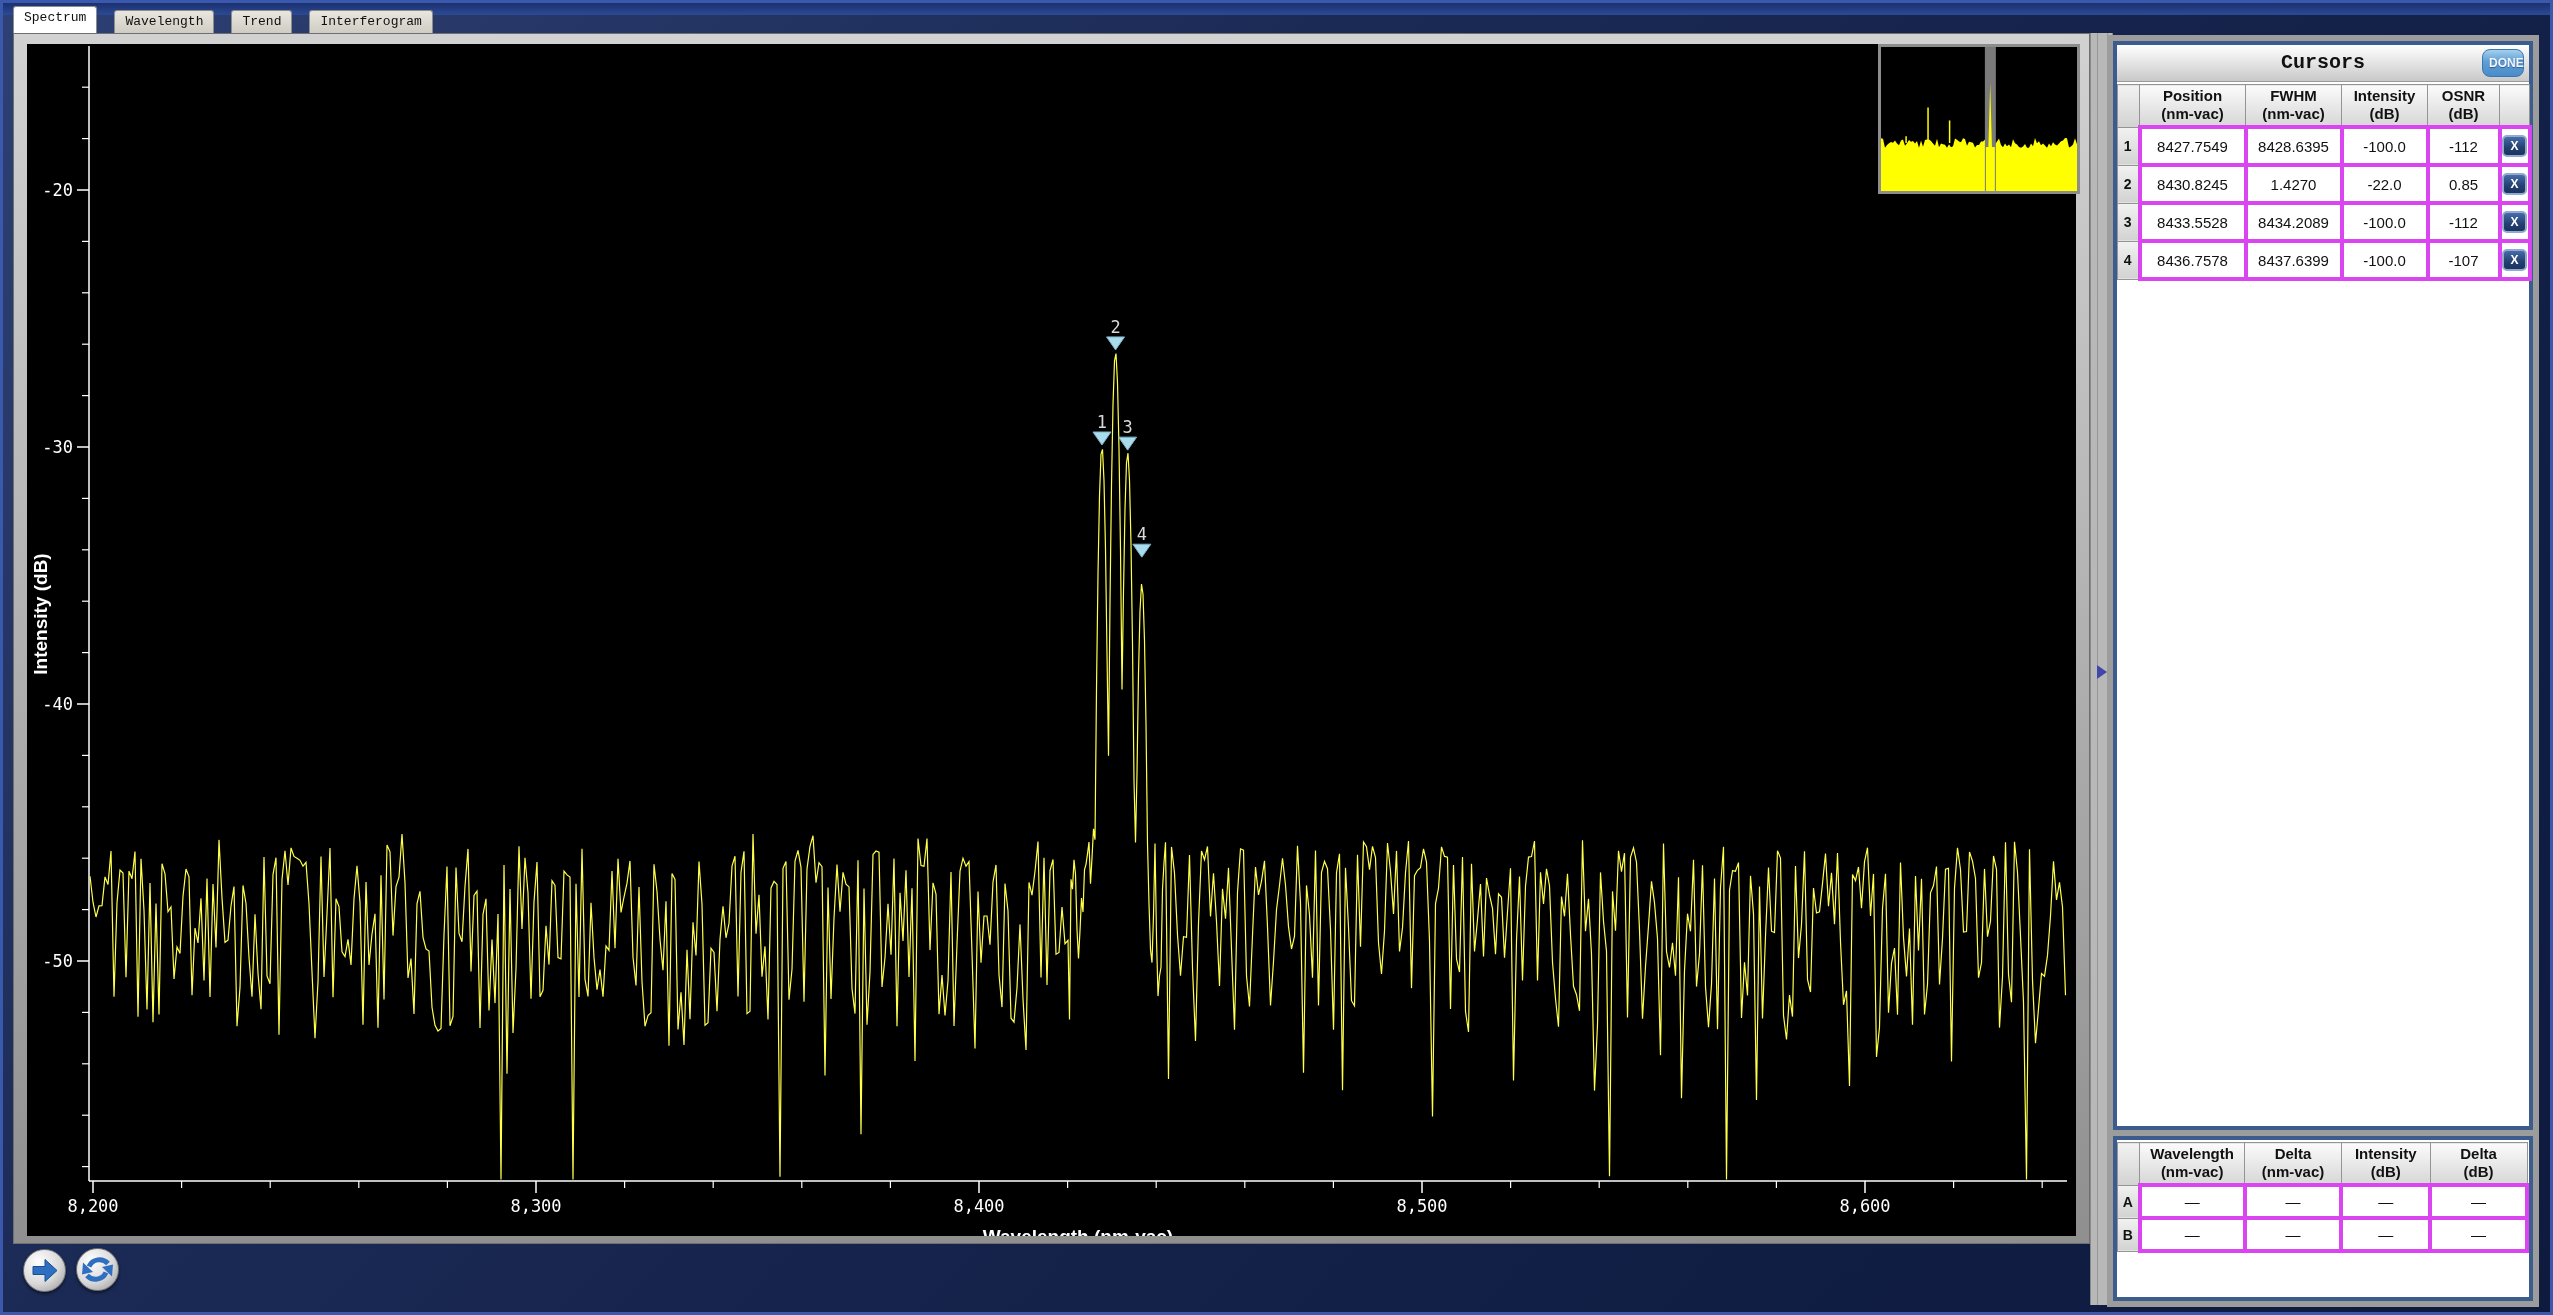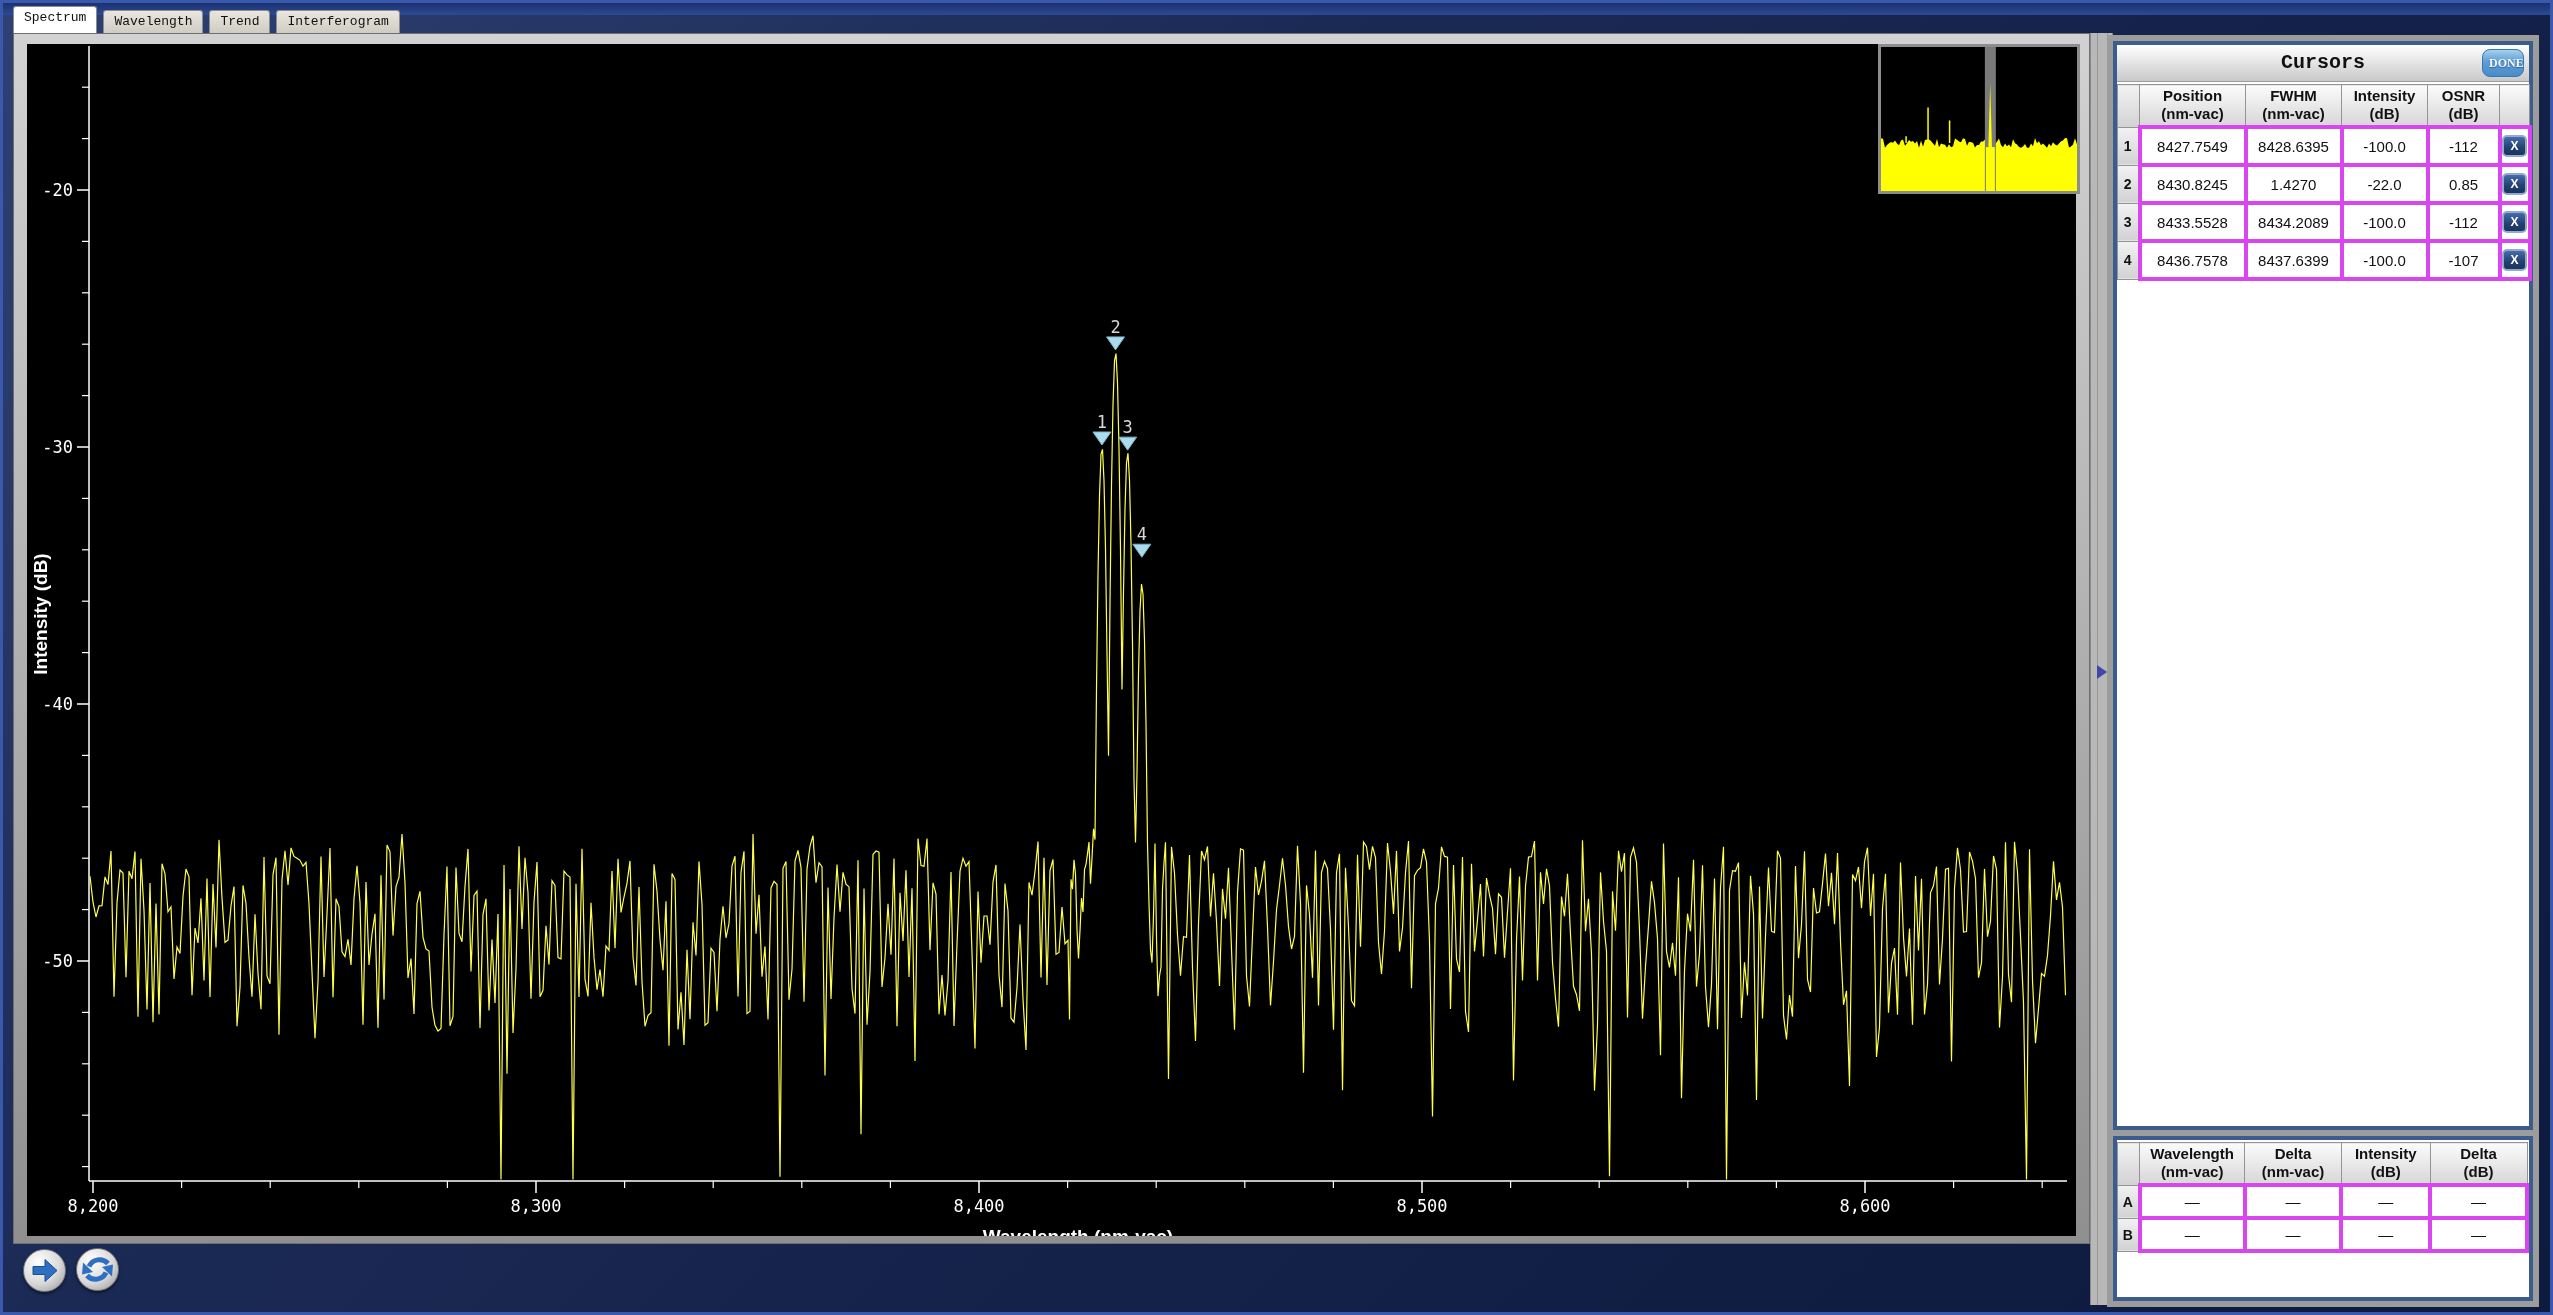--- a/index.html
+++ b/index.html
@@ -6,21 +6,21 @@
   .window{position:relative;width:2553px;height:1315px;overflow:hidden;
     background:linear-gradient(135deg,#2e4074 0%,#1b2a55 35%,#121f46 70%,#0e1a3e 100%);
     border:3px solid #3a58ac;box-sizing:border-box;
     font-family:"Liberation Sans",sans-serif;}
   .bottom-border{position:absolute;left:0;top:1300;width:100%;height:12px;
     background:linear-gradient(#1c3170,#2c4a94);}
   
   .tabbar{position:absolute;left:10px;top:6px;height:24px;display:flex;align-items:flex-end;z-index:5;}
   .tab{font-family:"Liberation Mono",monospace;font-size:13px;color:#111;
     background:linear-gradient(#e9e6df,#cfccc4);border:1px solid #8d8d8d;border-bottom:none;
-    border-radius:3px 3px 0 0;padding:3px 10px 4px 10px;margin-right:6px;height:15px;line-height:15px;cursor:default;}
+    border-radius:3px 3px 0 0;padding:3px 10px 4px 10px;margin-right:17px;height:15px;line-height:15px;cursor:default;}
   .tab.active{background:#ffffff;padding-bottom:7px;height:16px;position:relative;z-index:6;}
   
   .plot-frame{position:absolute;left:10px;top:30px;width:2077px;height:1211px;
     background:linear-gradient(#d2d2d2,#8f8f8f);border:1px solid #6f6f6f;box-sizing:border-box;}
   .plot-black{position:absolute;left:13px;top:10px;width:2049px;height:1192px;background:#000;}
   .plot-black svg{position:absolute;left:0;top:0;}
   .miniplot{position:absolute;left:1851px;top:0px;width:196px;height:144px;background:#000;
     border:3px solid #8d8d8d;}
   
   .splitter{position:absolute;left:2087px;top:30px;width:23px;height:1272px;background:#b8b8b8;
@@ -31,21 +31,21 @@
   
   .panel{position:absolute;background:#fff;border:4px solid #3c5c8e;box-sizing:border-box;
     box-shadow:0 0 0 6px #9c9c9c;}
   #cursors-panel{left:2110px;top:38px;width:420px;height:1089px;}
   #markers-panel{left:2110px;top:1133px;width:420px;height:165px;}
   .panel-title{position:relative;height:36px;background:linear-gradient(#ffffff,#c9c9c9);
     border-bottom:1px solid #9a9a9a;text-align:center;
     font-family:"Liberation Mono",monospace;font-weight:bold;font-size:20px;color:#111;line-height:36px;}
   .done-btn{position:absolute;right:5px;top:4px;width:42px;height:28px;border-radius:8px;
     background:linear-gradient(#a6d0ec,#5e9ed6 45%,#4a8cc8);border:1px solid #3878b0;
-    color:#f2f6fb;font-weight:bold;font-size:12px;font-family:Liberation Serif, serif;
+    color:#f2f6fb;font-weight:bold;font-size:12px;font-family:Liberation Sans, sans-serif;
     text-shadow:0 1px 1px rgba(0,0,50,.4);cursor:pointer;}
   table.datatable{border-collapse:collapse;width:100%;table-layout:fixed;margin-top:2px;}
   table.datatable th,table.datatable td{border:4px solid #d946ef;padding:0;font-size:15px;color:#111;}
   table.datatable thead th{background:linear-gradient(#fbfbfb,#d7d7d7);border:1px solid #949494;
     font-weight:bold;line-height:18px;height:40px;}
   table.datatable .rowhead{background:linear-gradient(#f2f2f2,#d2d2d2);border:1px solid #949494;
     font-weight:bold;font-size:14px;text-align:center;}
   table.datatable td{text-align:center;height:34px;background:#fff;}
   #markers-table td{height:29px;}
   .xbtn{width:25px;height:22px;border-radius:5px;margin:0 auto;display:block;

